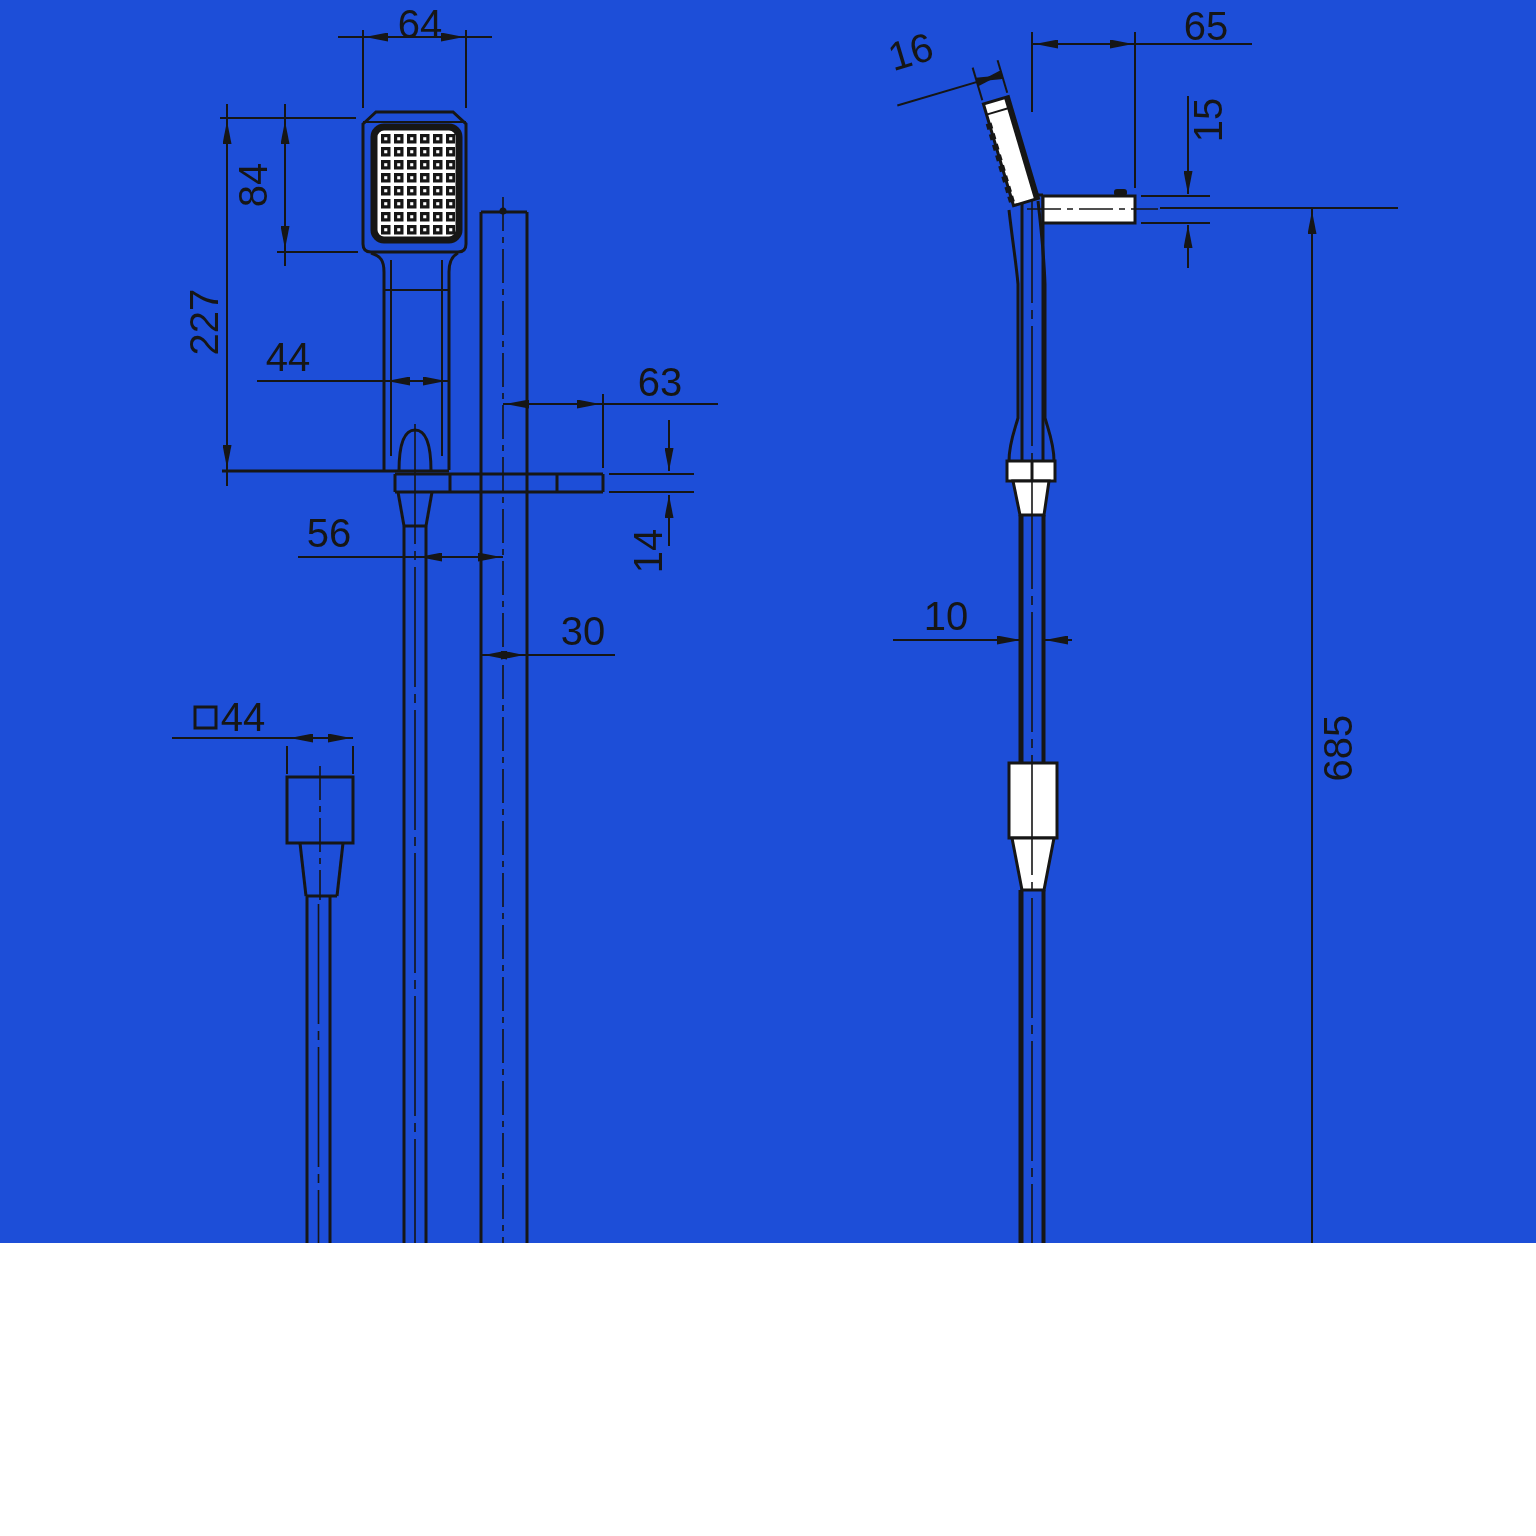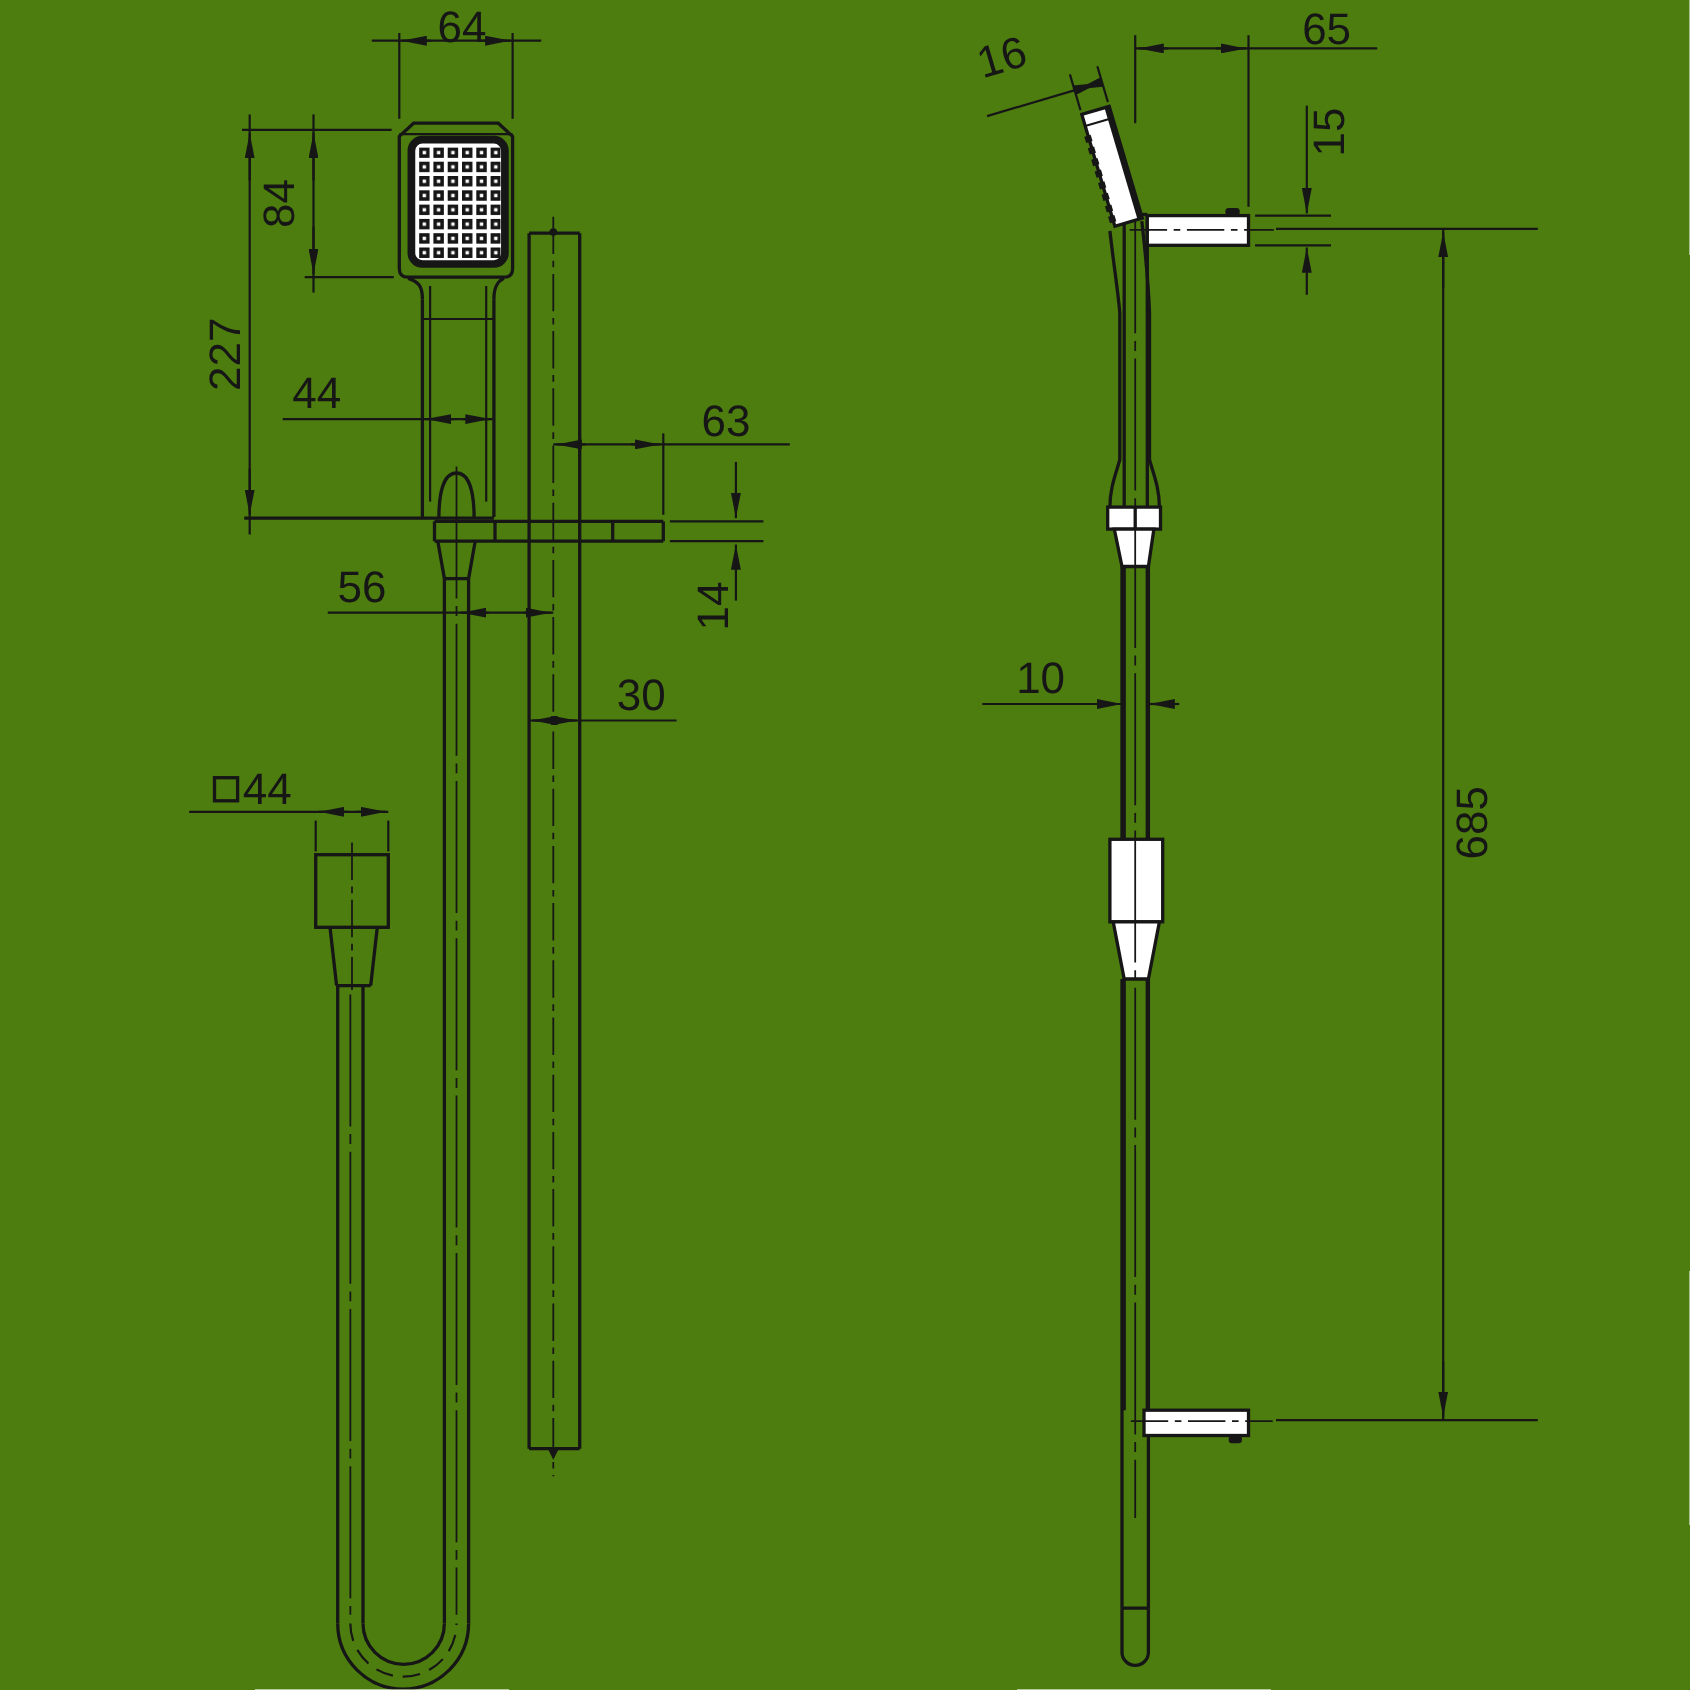--- a/index.html
+++ b/index.html
@@ -1,16 +1,16 @@
 <!DOCTYPE html>
 <html><head>
 <meta charset="utf-8">
 <style>
   html,body{margin:0;padding:0;background:#ffffff;}
-  .stage{width:1536px;height:1536px;background:#4d7c0f;position:relative;overflow:hidden;}
+  .stage{width:1536px;height:1243px;background:#1d4ed8;position:relative;overflow:hidden;}
   svg{display:block;}
   svg text{
     font-family:"Liberation Sans","DejaVu Sans",sans-serif;
     fill:#161616;
     font-size:40px;
   }
   .obj{stroke:#161616;stroke-width:3;fill:none;stroke-linecap:butt;stroke-linejoin:miter;}
   .objw{stroke:#161616;stroke-width:3;fill:#ffffff;}
   .thin{stroke:#161616;stroke-width:2;fill:none;}
   .dim{stroke:#161616;stroke-width:2;fill:none;}

